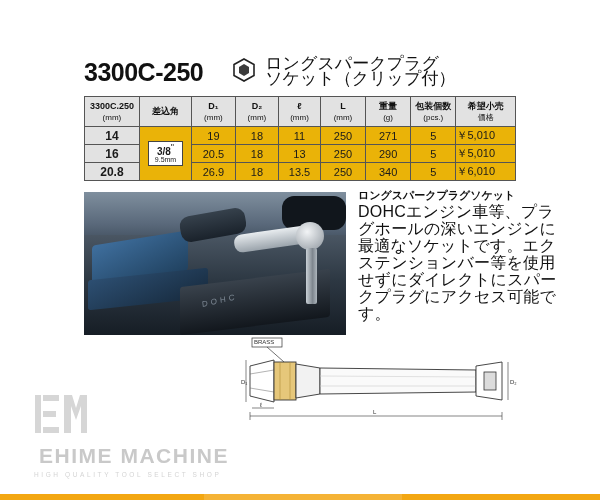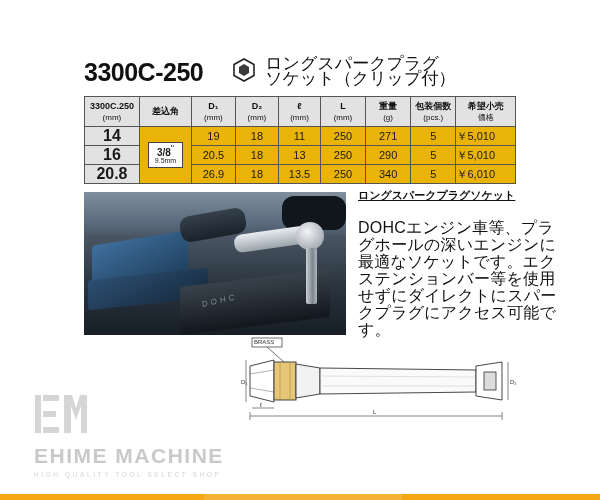--- a/index.html
+++ b/index.html
@@ -46,21 +46,21 @@
     background:#e2e2e2;
     font-weight:bold;
     font-size:9px;
     line-height:11px;
     height:30px;
     color:#111;
   }
   #spec-table thead th .sub { font-weight:normal; font-size:8px; display:block; }
   #spec-table tbody td { background:#eab308; font-size:11px; }
   #spec-table tbody td.first {
-    background:#e2e2e2; font-weight:bold; font-size:16px;
+    background:#e2e2e2; font-weight:bold; font-size:12px;
   }
   #spec-table tbody td.price { text-align:right; padding-right:20px; font-size:11px; }
   .drive-cell {
     position:relative;
   }
   .drive-box {
     display:inline-block;
     border:1px solid #444;
     background:#fff;
     padding:1px 6px 2px 6px;
@@ -132,38 +132,39 @@
     transform:rotate(-10deg);
   }
   #photo .darkblob {
     position:absolute; left:198px; top:4px; width:64px; height:34px;
     background:#11161c; border-radius:12px;
   }
 
   
   #desc { position:absolute; left:358px; top:188px; width:200px; }
   #desc h3 {
-    margin:0 0 16px 0; font-size:11px; font-weight:bold; color:#111;text-decoration:underline;
+    margin:0 0 0 0; font-size:11px; font-weight:bold; color:#111;
   }
   #desc p {
     margin:0; font-size:16px; line-height:17px; color:#111;
     letter-spacing:0.2px;
   }
 
   
   #drawing { position:absolute; left:240px; top:336px; width:300px; height:90px; }
 
   
   #logo { position:absolute; left:34px; top:392px; width:200px; }
   #logo .mark {
     width:54px; height:44px; position:relative; margin-bottom:8px;
   }
   #brand {
     font-size:21px; letter-spacing:1.5px; color:#c9c9c9; font-weight:bold;
     font-family:"Liberation Sans", sans-serif;
+    text-align:center;
   }
   #tagline {
     font-size:6.5px; letter-spacing:2.6px; color:#d4d4d4; margin-top:3px;
     font-family:"Liberation Sans", sans-serif;
   }
   .fb1{position:absolute;left:0;bottom:0;height:6px;width:34%;background:#f3a712;}
   .fb2{position:absolute;left:34%;bottom:0;height:6px;width:33%;background:#f5b335;}
   .fb3{position:absolute;left:67%;bottom:0;height:6px;width:33%;background:#f3a712;}
 </style>
 </head>

